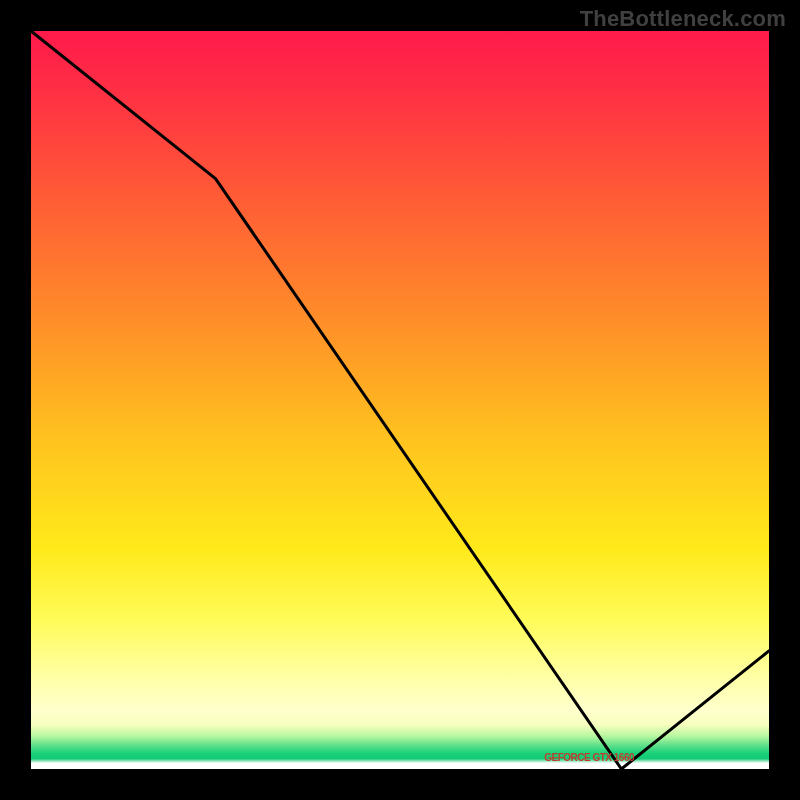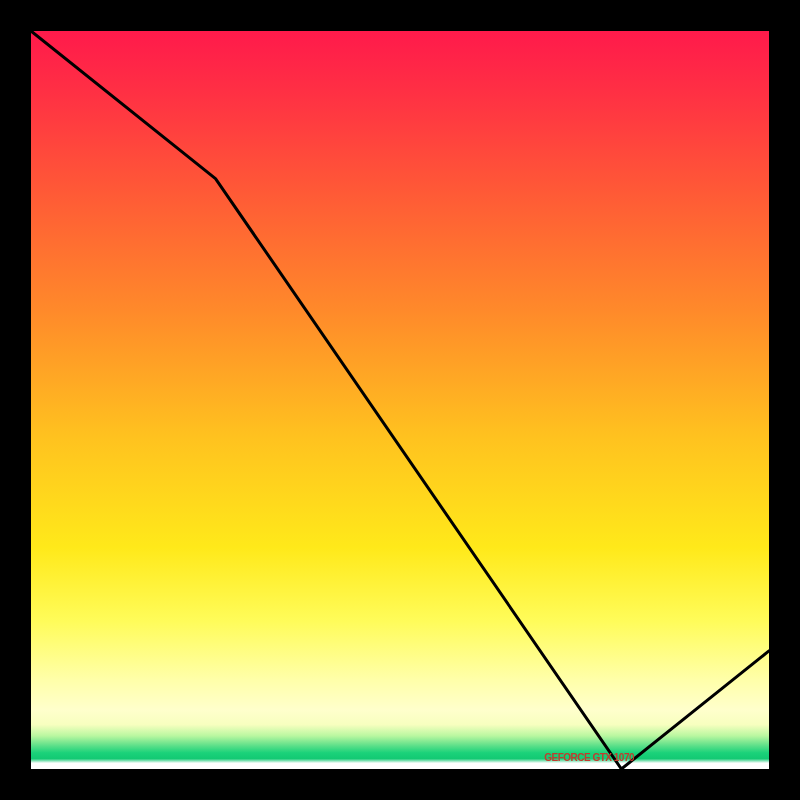--- a/index.html
+++ b/index.html
@@ -70,23 +70,24 @@
     letter-spacing: -0.5px;
     white-space: nowrap;
     
   }
 </style>
 </head>
 <body>
 
 <div class="outer">
 
+  <div class="attribution">TheBottleneck.com</div>
 
   <div class="plot">
 
     <svg class="curve" viewBox="0 0 738 738" preserveAspectRatio="none">
       <path d="M0.0 0.0 L184.5 147.6 L590.4 738.0 L738.0 619.9" fill="none" stroke="#000000" stroke-width="3" stroke-linejoin="round" stroke-linecap="round"></path>
     </svg>
 
-    <div class="label-pill" style="left: 513.26px; bottom: auto; top: 720.93px; color: rgb(194, 59, 46);">GEFORCE GTX 1070</div>
+    <div class="label-pill" style="left: 513.26px; bottom: auto; top: 720.93px; color: rgb(194, 59, 46);">GEFORCE GTX 1660</div>
 
   </div>
 </div>
 
 </body></html>

